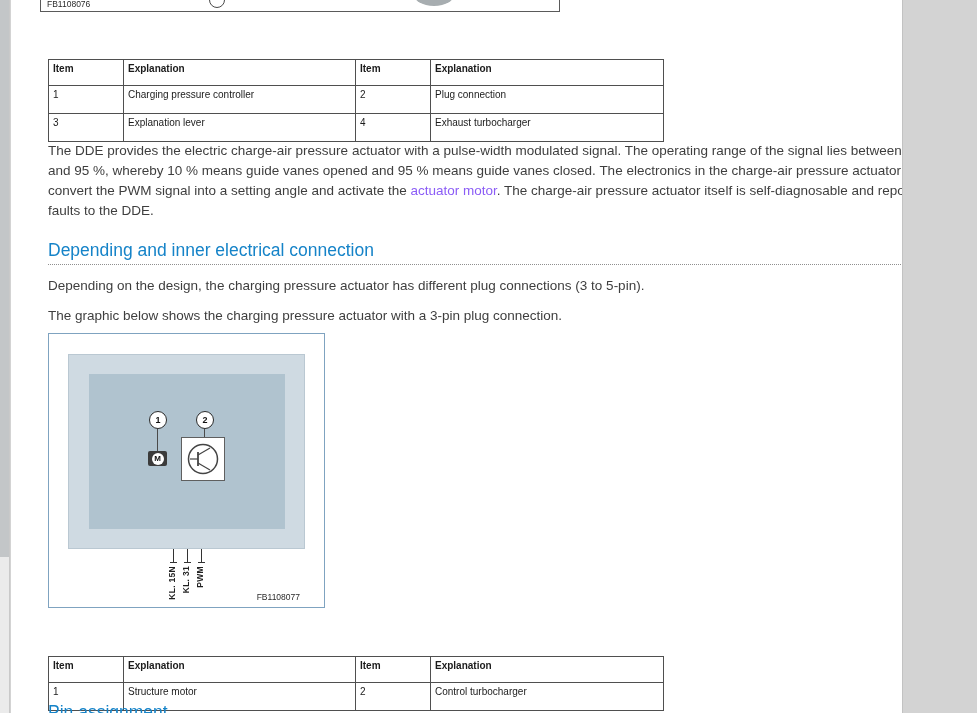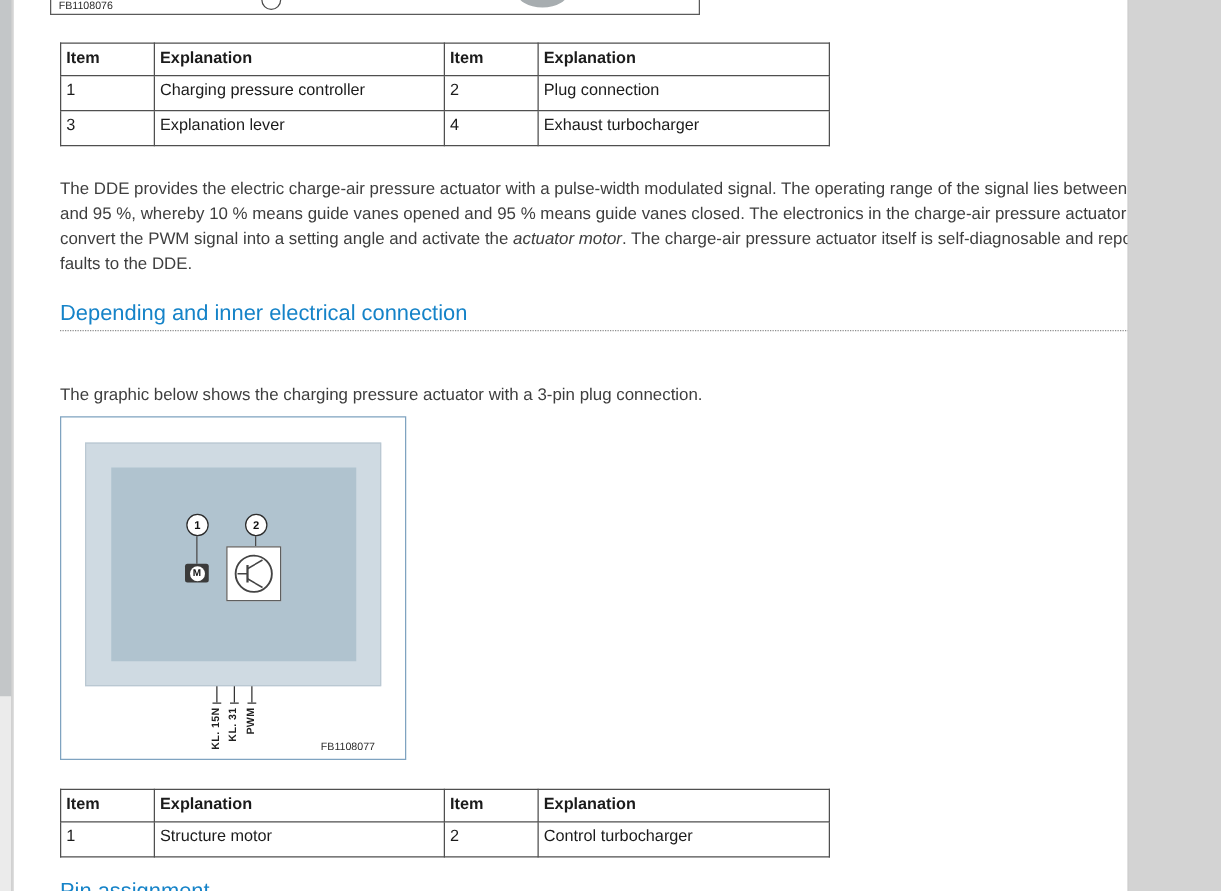--- a/index.html
+++ b/index.html
@@ -41,42 +41,42 @@
   }
   #topfig .part-blob {
     position:absolute; left:372px; top:40px; width:42px; height:26px;
     background:#a7adb0; border-radius:50%;
   }
 
   
   .doc-table {
     position:absolute; left:37px;
     border-collapse:collapse; table-layout:fixed;
-    font-size:13px; color:#1b1b1b;
+    font-size:10px; color:#1b1b1b;margin-top:25px;
   }
   .doc-table th, .doc-table td {
     border:1px solid #4f4f4f; padding:3px 4px 0 4px;
     vertical-align:top; text-align:left; overflow:hidden; white-space:nowrap;
     font-weight:normal;
   }
   .doc-table th { font-weight:bold; height:26px; }
   .doc-table td { height:28px; }
   #table1 { top:34px; }
   #table2 { top:631px; }
 
   
   .body-text {
     position:absolute; left:37px; width:899px;
     font-size:13.5px; line-height:20px; color:#3e3e3e; margin:0;
   }
   #para-intro { top:141px; }
   #para-design { top:276px; }
   #para-graphic { top:306px; }
 
-  a.doc-link { color:#404040; text-decoration:none; cursor:pointer;font-style:italic; }
+  a.doc-link { color:#8b5cf6; text-decoration:none; cursor:pointer; }
 
   .section-heading {
     position:absolute; left:37px; margin:0;
     font-size:17.5px; font-weight:400; color:#1583c8; line-height:20px;
     white-space:nowrap;
   }
   #heading-structure { top:240px; }
   #heading-bottom { top:702px; }
   .dotted-rule {
     position:absolute; left:37px; top:264px; width:899px; height:0;
@@ -180,20 +180,21 @@
       <td>Exhaust turbocharger</td>
     </tr>
   </tbody>
     </table>
 
   <p id="para-intro" class="body-text"><span>The DDE provides the electric charge-air pressure actuator with a pulse-width modulated signal. The operating range of the signal lies between 10 % and 95 %, whereby 10 % means guide vanes opened and 95 % means guide vanes closed. The electronics in the charge-air pressure actuator convert the PWM signal into a setting angle and activate the </span><a href="#" class="doc-link">actuator motor</a><span>. The charge-air pressure actuator itself is self-diagnosable and reports faults to the DDE.</span></p>
 
   <h2 id="heading-structure" class="section-heading">Depending and inner electrical connection</h2>
   <div class="dotted-rule"></div>
 
+  <p id="para-design" class="body-text">Depending on the design, the charging pressure actuator has different plug connections (3 to 5-pin).</p>
   <p id="para-graphic" class="body-text">The graphic below shows the charging pressure actuator with a 3-pin plug connection.</p>
 
   <div id="fig">
     <div class="fig-outer"></div>
     <div class="fig-inner"></div>
 
     <div class="conn" id="conn-1"></div>
     <div class="conn" id="conn-2"></div>
 
     <div class="callout" id="callout-1">1</div>

